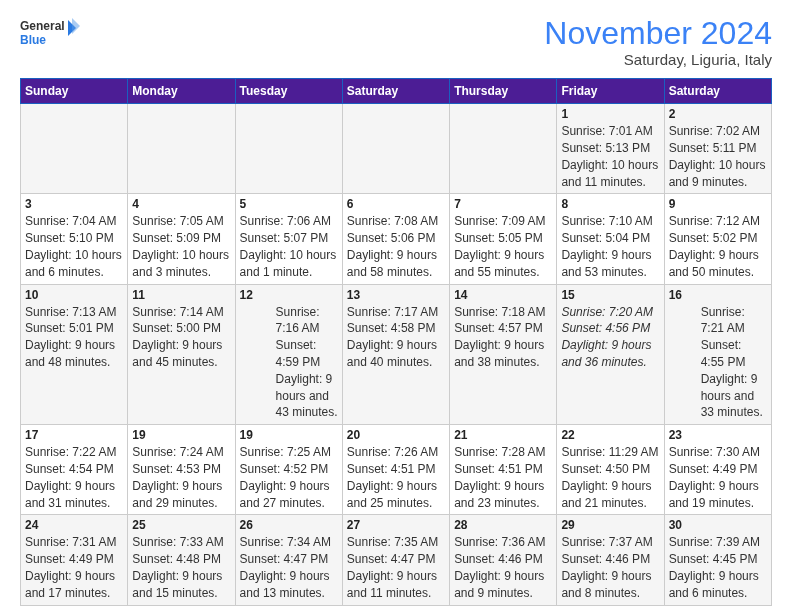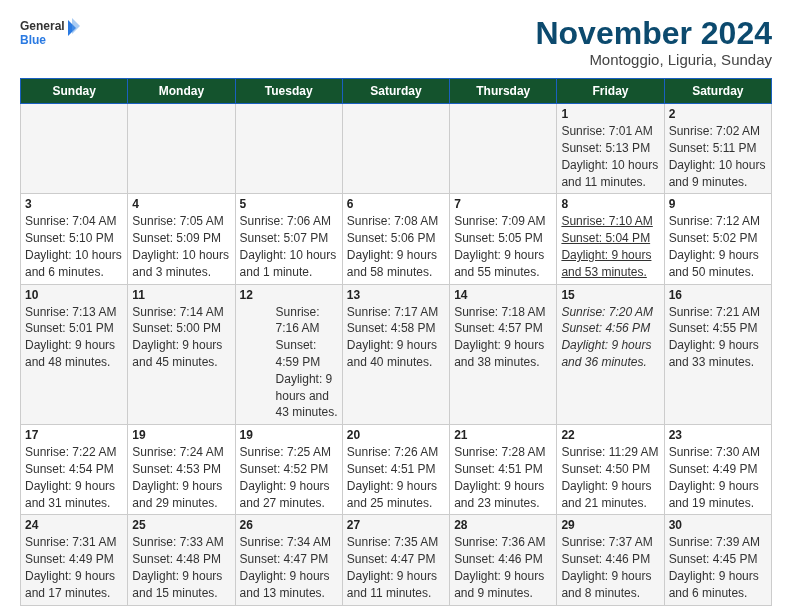--- a/index.html
+++ b/index.html
@@ -24,40 +24,40 @@
     .logo {
       display: flex;
       align-items: center;
       gap: 4px;
     }
     .title-block {
       text-align: right;
     }
     .month-title {
       font-size: 32px;
-      font-weight: bold;
-      color: #0c4a6e;
+      font-weight: normal;
+      color: #3b82f6;
       line-height: 1.1;
     }
     .subtitle {
       font-size: 15px;
       color: #444;
     }
     .calendar {
       width: 100%;
       border-collapse: collapse;
       table-layout: fixed;
     }
     .calendar thead th {
-      background-color: #14532d;
+      background-color: #4c1d95;
       color: #fff;
       font-size: 12px;
       font-weight: bold;
       padding: 5px 4px;
-      text-align: center;
+      text-align: left;
       border: 1px solid #1a5fc0;
     }
     .calendar tbody td {
       border: 1px solid #ccc;
       vertical-align: top;
       padding: 3px 4px;
       font-size: 9.5px;
       color: #333;
       height: 80px;
       background: #fff;
@@ -92,21 +92,21 @@
     <div class="logo">
     <svg width="60" height="36" viewBox="0 0 60 36">
       <text x="0" y="14" font-size="12" font-weight="bold" fill="#333" font-family="Arial">General</text>
       <text x="0" y="28" font-size="12" font-weight="bold" fill="#2a7ae2" font-family="Arial">Blue</text>
       <polygon points="48,4 56,12 48,20" fill="#2a7ae2"></polygon>
       <polygon points="52,2 60,10 52,18" fill="#5599e8" opacity="0.5"></polygon>
     </svg>
   </div>
     <div class="title-block">
       <div class="month-title">November 2024</div>
-      <div class="subtitle">Montoggio, Liguria, Sunday</div>
+      <div class="subtitle">Saturday, Liguria, Italy</div>
     </div>
   </div>
 
   <table class="calendar">
     <thead>
       <tr>
         <th>Sunday</th>
         <th>Monday</th>
         <th>Tuesday</th>
         <th>Saturday</th>
@@ -161,21 +161,21 @@
 Daylight: 9 hours and 58 minutes.</div>
           </td>
           <td>
             <span class="day-num">7</span>
             <div class="day-info" style="white-space: pre-line;">Sunrise: 7:09 AM
 Sunset: 5:05 PM
 Daylight: 9 hours and 55 minutes.</div>
           </td>
           <td>
             <span class="day-num">8</span>
-            <div class="day-info" style="white-space: pre-line; text-decoration: underline;">Sunrise: 7:10 AM
+            <div class="day-info" style="white-space: pre-line;">Sunrise: 7:10 AM
 Sunset: 5:04 PM
 Daylight: 9 hours and 53 minutes.</div>
           </td>
           <td>
             <span class="day-num">9</span>
             <div class="day-info" style="white-space: pre-line;">Sunrise: 7:12 AM
 Sunset: 5:02 PM
 Daylight: 9 hours and 50 minutes.</div>
           </td>
         </tr>
@@ -211,21 +211,21 @@
 Daylight: 9 hours and 38 minutes.</div>
           </td>
           <td>
             <span class="day-num">15</span>
             <div class="day-info" style="white-space: pre-line; font-style: italic;">Sunrise: 7:20 AM
 Sunset: 4:56 PM
 Daylight: 9 hours and 36 minutes.</div>
           </td>
           <td>
             <span class="day-num">16</span>
-            <div class="day-info" style="white-space: pre-line;">Sunrise: 7:21 AM
+            <div class="day-info" style="white-space: pre-line; margin-left: 32px;">Sunrise: 7:21 AM
 Sunset: 4:55 PM
 Daylight: 9 hours and 33 minutes.</div>
           </td>
         </tr>
         <tr>
           <td>
             <span class="day-num">17</span>
             <div class="day-info" style="white-space: pre-line;">Sunrise: 7:22 AM
 Sunset: 4:54 PM
 Daylight: 9 hours and 31 minutes.</div>

